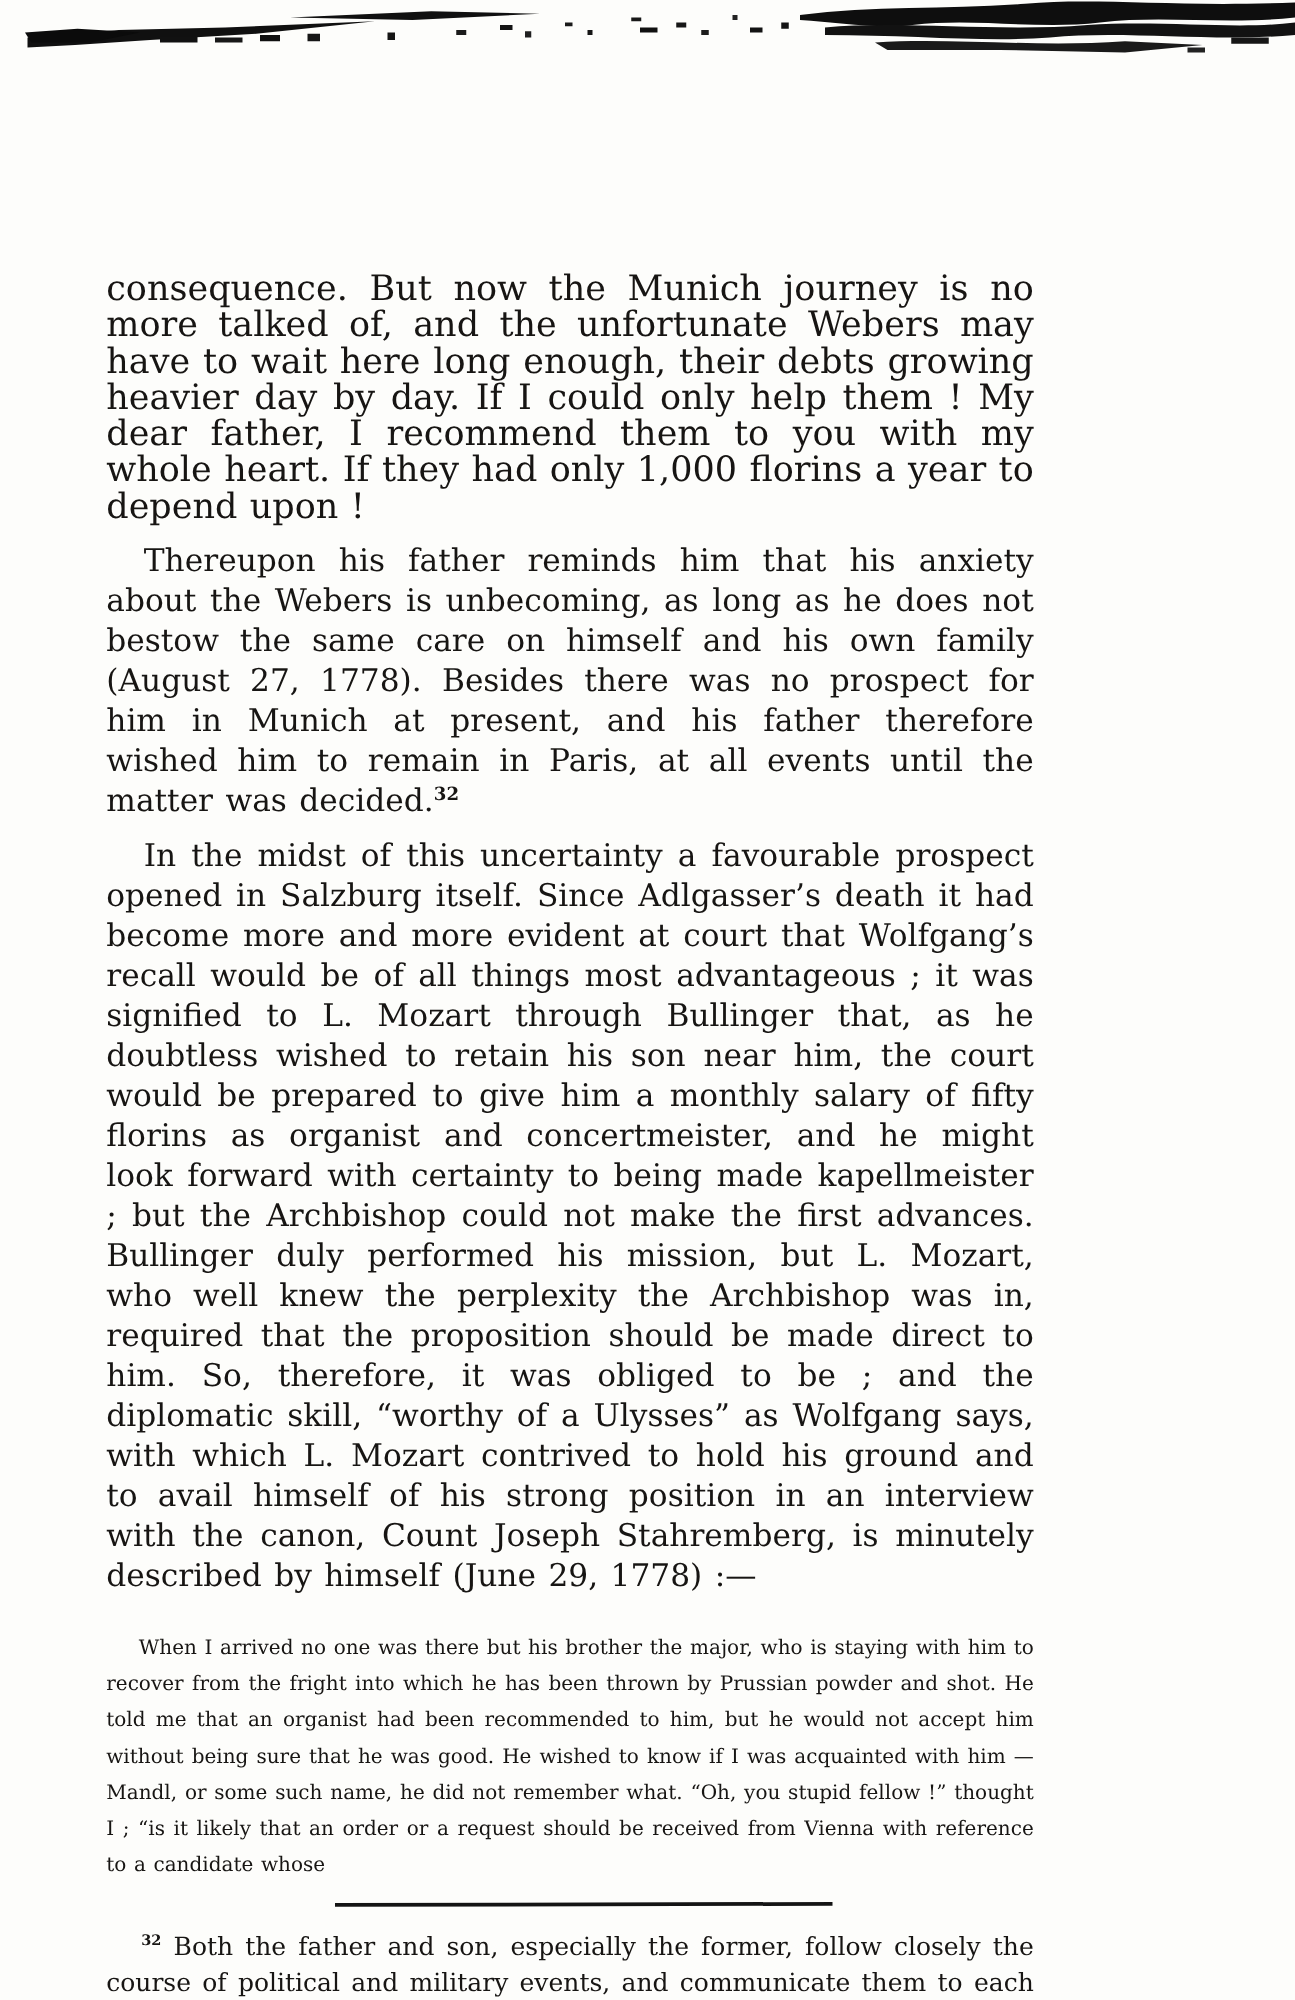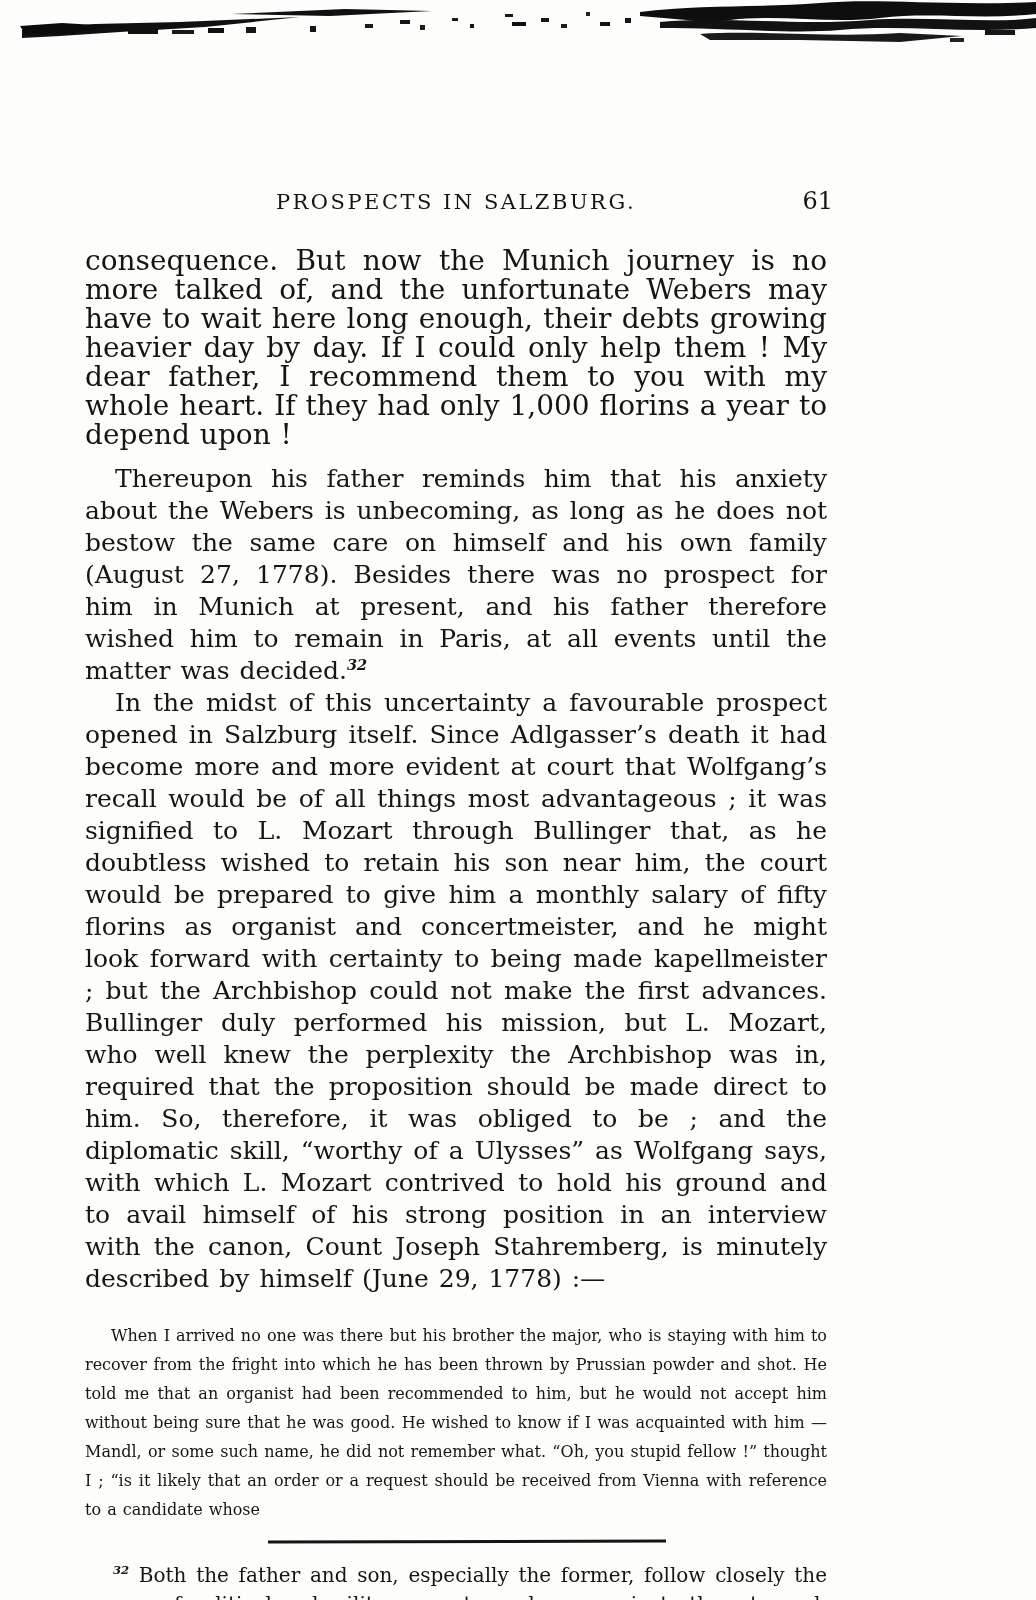--- a/index.html
+++ b/index.html
@@ -53,28 +53,27 @@
   }
   .main-para {
     margin: 14px 0 0 0;
     font-size: 25px;
     line-height: 32px;
     text-align: justify;
     text-indent: 30px;
     word-spacing: 2px;
   }
   .main-para.cont {
-    margin-top: 0;
+    margin-top: 12px;
   }
   sup.fn-ref {
     font-size: 58%;
     line-height: 0;
     vertical-align: super;
     font-weight: bold;
-    font-style: italic;
   }
   .quote-block {
     margin: 26px 0 0 0;
     font-size: 16px;
     line-height: 29px;
     text-align: justify;
     text-indent: 26px;
     word-spacing: 1px;
   }
   .fn-divider {
@@ -120,24 +119,20 @@
   <rect x="625" y="18" width="6" height="5" fill="#151515"></rect>
   <path d="M640,12 C700,4 760,8 820,3 C880,-2 940,6 1036,2 L1036,14 C980,20 930,12 880,18 C830,24 780,14 730,20 C700,23 670,18 640,16 Z" fill="#0e0e0e"></path>
   <path d="M660,22 C720,16 800,26 870,20 C930,16 990,24 1036,18 L1036,28 C970,34 900,24 840,30 C790,34 730,28 660,28 Z" fill="#121212"></path>
   <path d="M700,34 C760,30 830,38 900,33 L962,36 L900,42 L800,40 L710,40 Z" fill="#1a1a1a"></path>
   <rect x="985" y="30" width="30" height="5" fill="#161616"></rect>
   <rect x="950" y="38" width="14" height="4" fill="#222222"></rect>
 </svg>
 
 <div class="page-col">
 
-  <div class="running-head">
-    <div class="head-title">PROSPECTS IN SALZBURG.</div>
-    <div class="head-page">61</div>
-  </div>
 
   <p class="excerpt">consequence.  But now the Munich journey is no more talked of, and the unfortunate Webers may have to wait here long enough, their debts growing heavier day by day.  If I could only help them !  My dear father, I recommend them to you with my whole heart.  If they had only 1,000 florins a year to depend upon !</p>
 
   <p class="main-para"><span>Thereupon his father reminds him that his anxiety about the Webers is unbecoming, as long as he does not bestow the same care on himself and his own family (August 27, 1778). Besides there was no prospect for him in Munich at present, and his father therefore wished him to remain in Paris, at all events until the matter was decided.</span><sup class="fn-ref">32</sup></p>
 
   <p class="main-para cont">In the midst of this uncertainty a favourable prospect opened in Salzburg itself.  Since Adlgasser’s death it had become more and more evident at court that Wolfgang’s recall would be of all things most advantageous ; it was signified to L. Mozart through Bullinger that, as he doubtless wished to retain his son near him, the court would be prepared to give him a monthly salary of fifty florins as organist and concertmeister, and he might look forward with certainty to being made kapellmeister ; but the Archbishop could not make the first advances.  Bullinger duly performed his mission, but L. Mozart, who well knew the perplexity the Archbishop was in, required that the proposition should be made direct to him.  So, therefore, it was obliged to be ; and the diplomatic skill, “worthy of a Ulysses” as Wolfgang says, with which L. Mozart contrived to hold his ground and to avail himself of his strong position in an interview with the canon, Count Joseph Stahremberg, is minutely described by himself (June 29, 1778) :—</p>
 
   <p class="quote-block">When I arrived no one was there but his brother the major, who is staying with him to recover from the fright into which he has been thrown by Prussian powder and shot.  He told me that an organist had been recommended to him, but he would not accept him without being sure that he was good.  He wished to know if I was acquainted with him —Mandl, or some such name, he did not remember what.  “Oh, you stupid fellow !” thought I ; “is it likely that an order or a request should be received from Vienna with reference to a candidate whose</p>
 
   <div class="fn-divider"></div>

